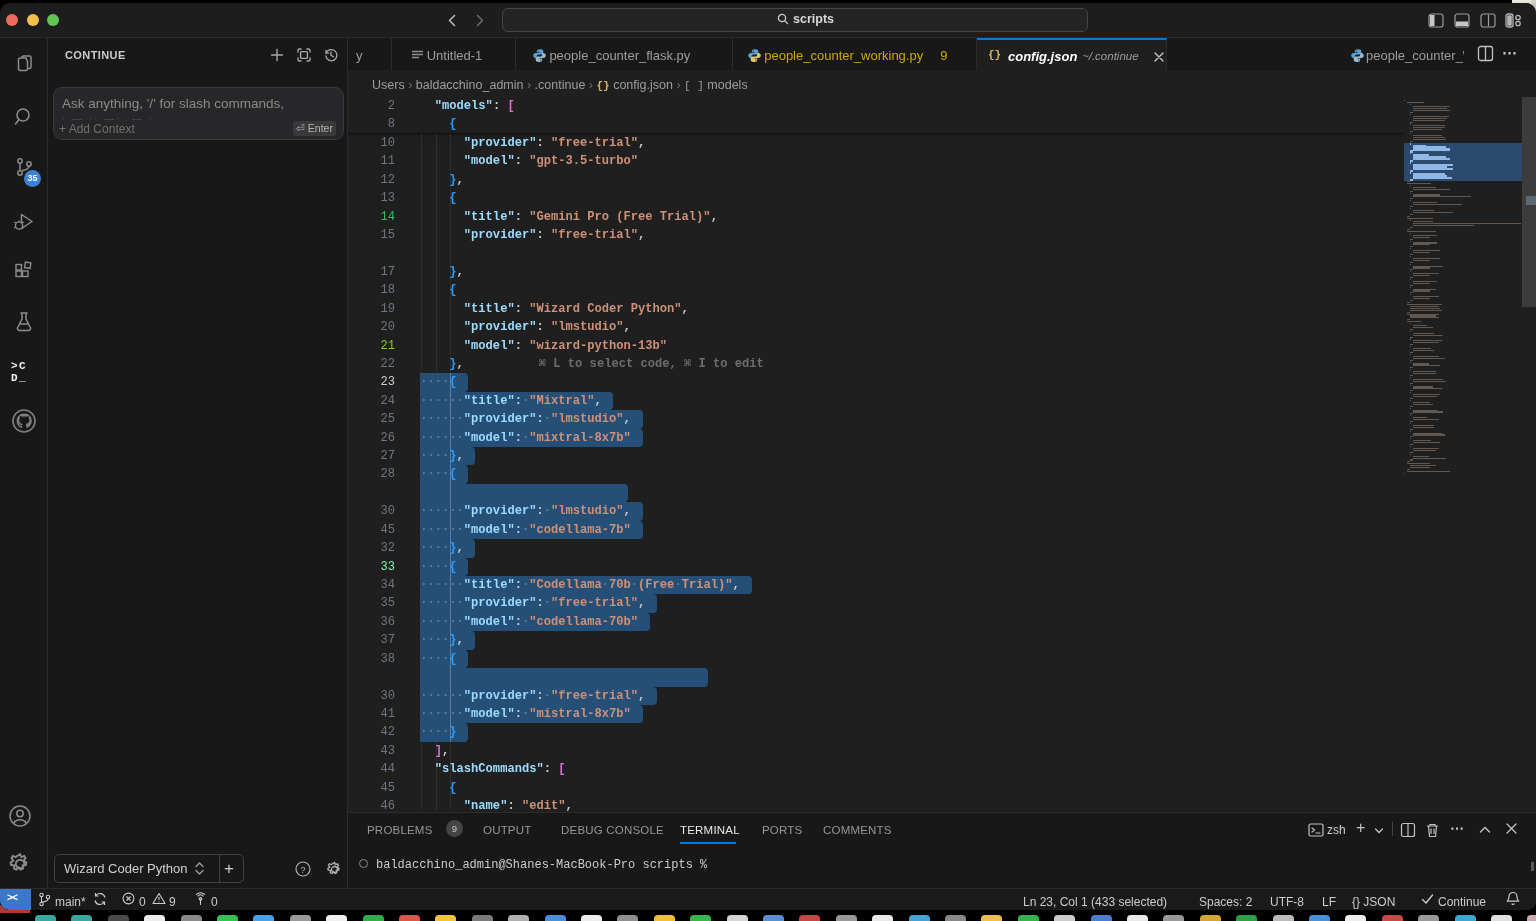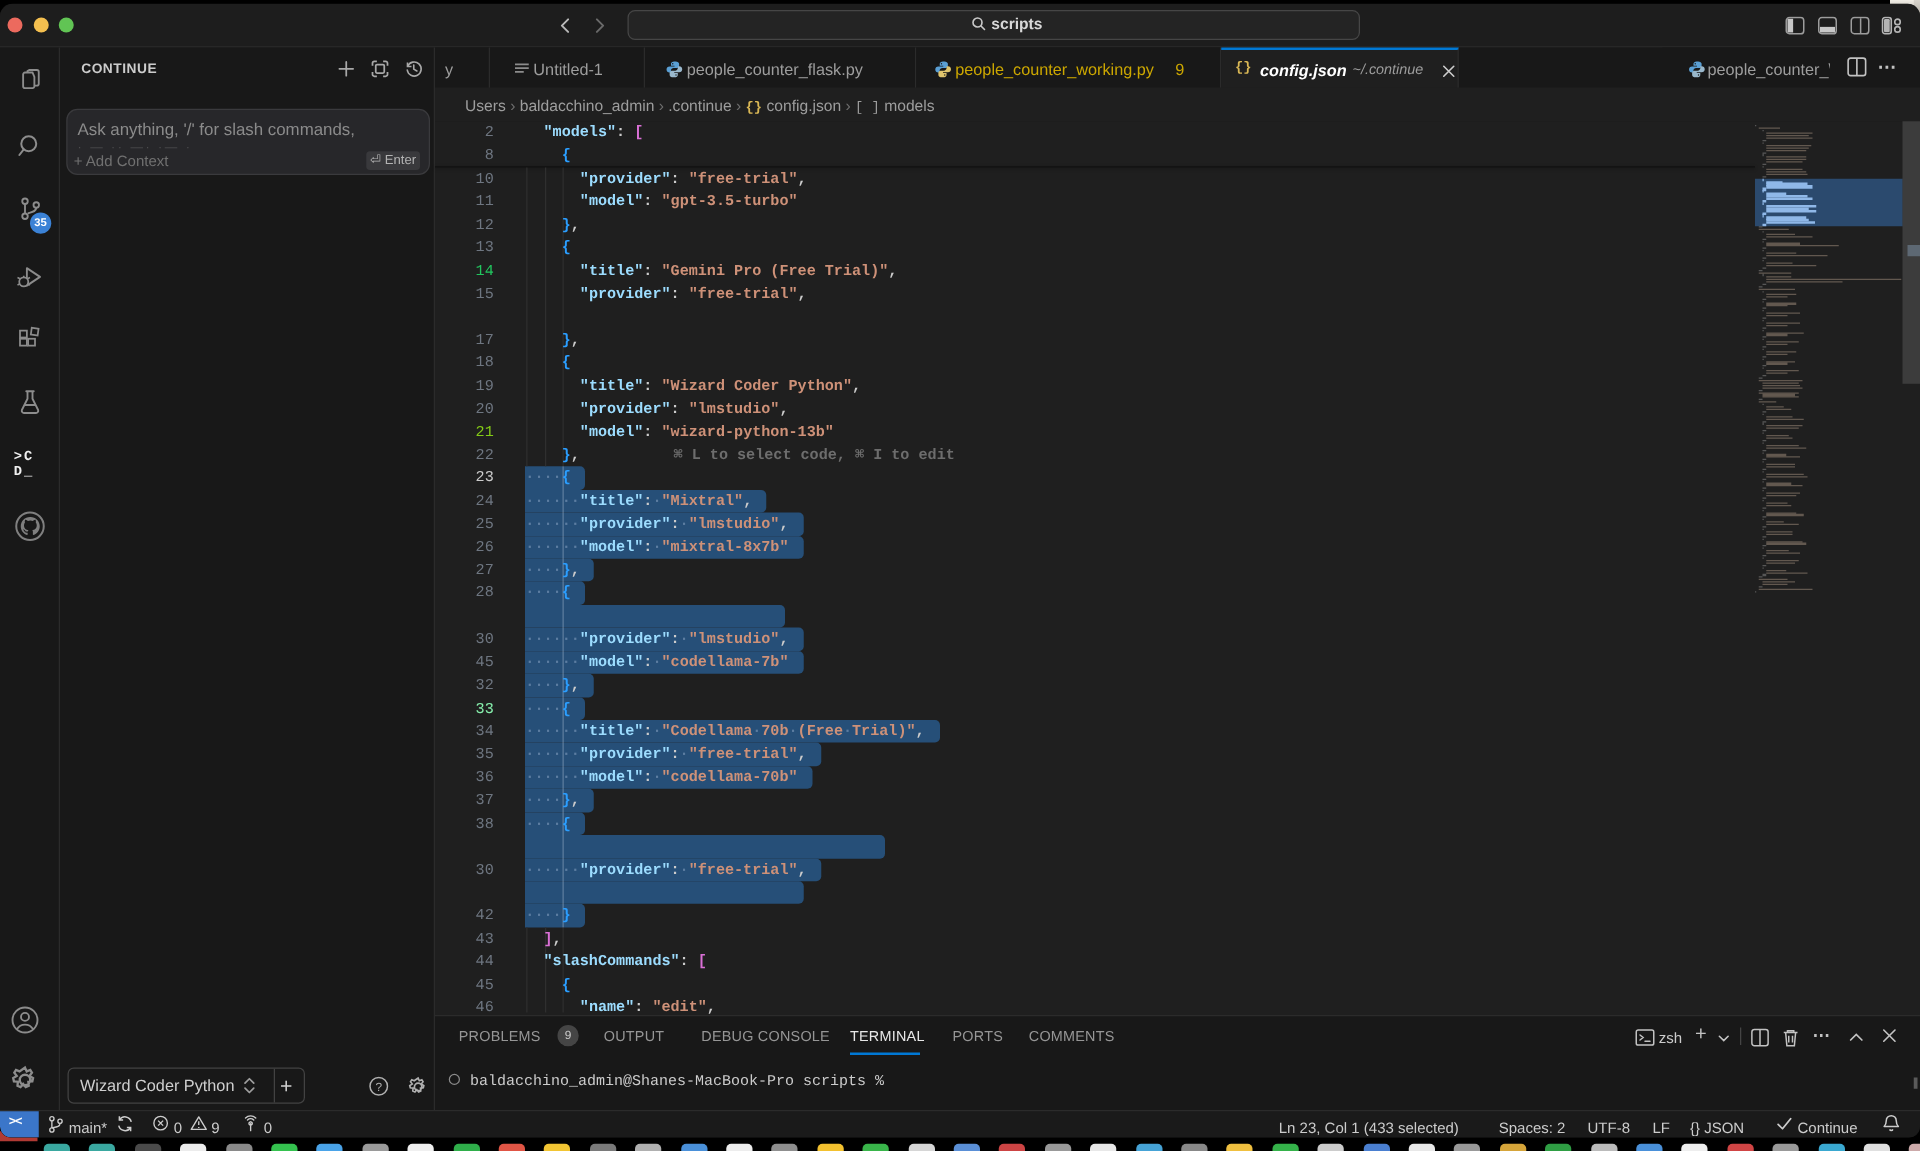--- a/index.html
+++ b/index.html
@@ -282,20 +282,21 @@
 <div class="row" style="top:502.3px"><span class="ln" style="color:#6e7681">30</span><span class="code"><span class="wd">······</span><span style="color:#9CDCFE">"provider"</span><span style="color:#CCCCCC">:</span><span class="wd">·</span><span style="color:#CE9178">"lmstudio"</span><span style="color:#CCCCCC">,</span></span></div>
 <div class="row" style="top:520.7px"><span class="ln" style="color:#6e7681">45</span><span class="code"><span class="wd">······</span><span style="color:#9CDCFE">"model"</span><span style="color:#CCCCCC">:</span><span class="wd">·</span><span style="color:#CE9178">"codellama-7b"</span></span></div>
 <div class="row" style="top:539.1px"><span class="ln" style="color:#6e7681">32</span><span class="code"><span class="wd">····</span><span style="color:#2B9EFF">}</span><span style="color:#CCCCCC">,</span></span></div>
 <div class="row" style="top:557.5px"><span class="ln" style="color:#86efac">33</span><span class="code"><span class="wd">····</span><span style="color:#2B9EFF">{</span></span></div>
 <div class="row" style="top:575.9px"><span class="ln" style="color:#6e7681">34</span><span class="code"><span class="wd">······</span><span style="color:#9CDCFE">"title"</span><span style="color:#CCCCCC">:</span><span class="wd">·</span><span style="color:#CE9178">"Codellama<span class="wd">·</span>70b<span class="wd">·</span>(Free<span class="wd">·</span>Trial)"</span><span style="color:#CCCCCC">,</span></span></div>
 <div class="row" style="top:594.4px"><span class="ln" style="color:#6e7681">35</span><span class="code"><span class="wd">······</span><span style="color:#9CDCFE">"provider"</span><span style="color:#CCCCCC">:</span><span class="wd">·</span><span style="color:#CE9178">"free-trial"</span><span style="color:#CCCCCC">,</span></span></div>
 <div class="row" style="top:612.8px"><span class="ln" style="color:#6e7681">36</span><span class="code"><span class="wd">······</span><span style="color:#9CDCFE">"model"</span><span style="color:#CCCCCC">:</span><span class="wd">·</span><span style="color:#CE9178">"codellama-70b"</span></span></div>
 <div class="row" style="top:631.2px"><span class="ln" style="color:#6e7681">37</span><span class="code"><span class="wd">····</span><span style="color:#2B9EFF">}</span><span style="color:#CCCCCC">,</span></span></div>
 <div class="row" style="top:649.6px"><span class="ln" style="color:#6e7681">38</span><span class="code"><span class="wd">····</span><span style="color:#2B9EFF">{</span></span></div>
 <div class="row" style="top:686.5px"><span class="ln" style="color:#6e7681">30</span><span class="code"><span class="wd">······</span><span style="color:#9CDCFE">"provider"</span><span style="color:#CCCCCC">:</span><span class="wd">·</span><span style="color:#CE9178">"free-trial"</span><span style="color:#CCCCCC">,</span></span></div>
+<div class="row" style="top:704.9px"><span class="ln" style="color:#6e7681">41</span><span class="code"><span class="wd">······</span><span style="color:#9CDCFE">"model"</span><span style="color:#CCCCCC">:</span><span class="wd">·</span><span style="color:#CE9178">"mistral-8x7b"</span></span></div>
 <div class="row" style="top:723.3px"><span class="ln" style="color:#6e7681">42</span><span class="code"><span class="wd">····</span><span style="color:#2B9EFF">}</span></span></div>
 <div class="row" style="top:741.7px"><span class="ln" style="color:#6e7681">43</span><span class="code">  <span style="color:#DA70D6">]</span><span style="color:#CCCCCC">,</span></span></div>
 <div class="row" style="top:760.2px"><span class="ln" style="color:#6e7681">44</span><span class="code">  <span style="color:#9CDCFE">"slashCommands"</span><span style="color:#CCCCCC">:</span> <span style="color:#DA70D6">[</span></span></div>
 <div class="row" style="top:778.6px"><span class="ln" style="color:#6e7681">45</span><span class="code">    <span style="color:#2B9EFF">{</span></span></div>
 <div class="row" style="top:797.0px"><span class="ln" style="color:#6e7681">46</span><span class="code">      <span style="color:#9CDCFE">"name"</span><span style="color:#CCCCCC">:</span> <span style="color:#CE9178">"edit"</span><span style="color:#CCCCCC">,</span></span></div>
 <div class="abs" style="left:348px;top:133.3px;width:1056px;height:1.2px;background:#111;box-shadow:0 1px 3px rgba(0,0,0,.45)"></div>
 
 <div style="position:absolute;left:1404px;top:142.6px;width:118px;height:38.4px;background:#2b4a6e"></div>
 <div style="position:absolute;left:1404.0px;top:100.40px;width:1.4px;height:1.1px;background:#909090;opacity:0.5"></div>
 <div style="position:absolute;left:1406.9px;top:102.32px;width:17.4px;height:1.1px;background:#a5917f;opacity:0.5"></div>

